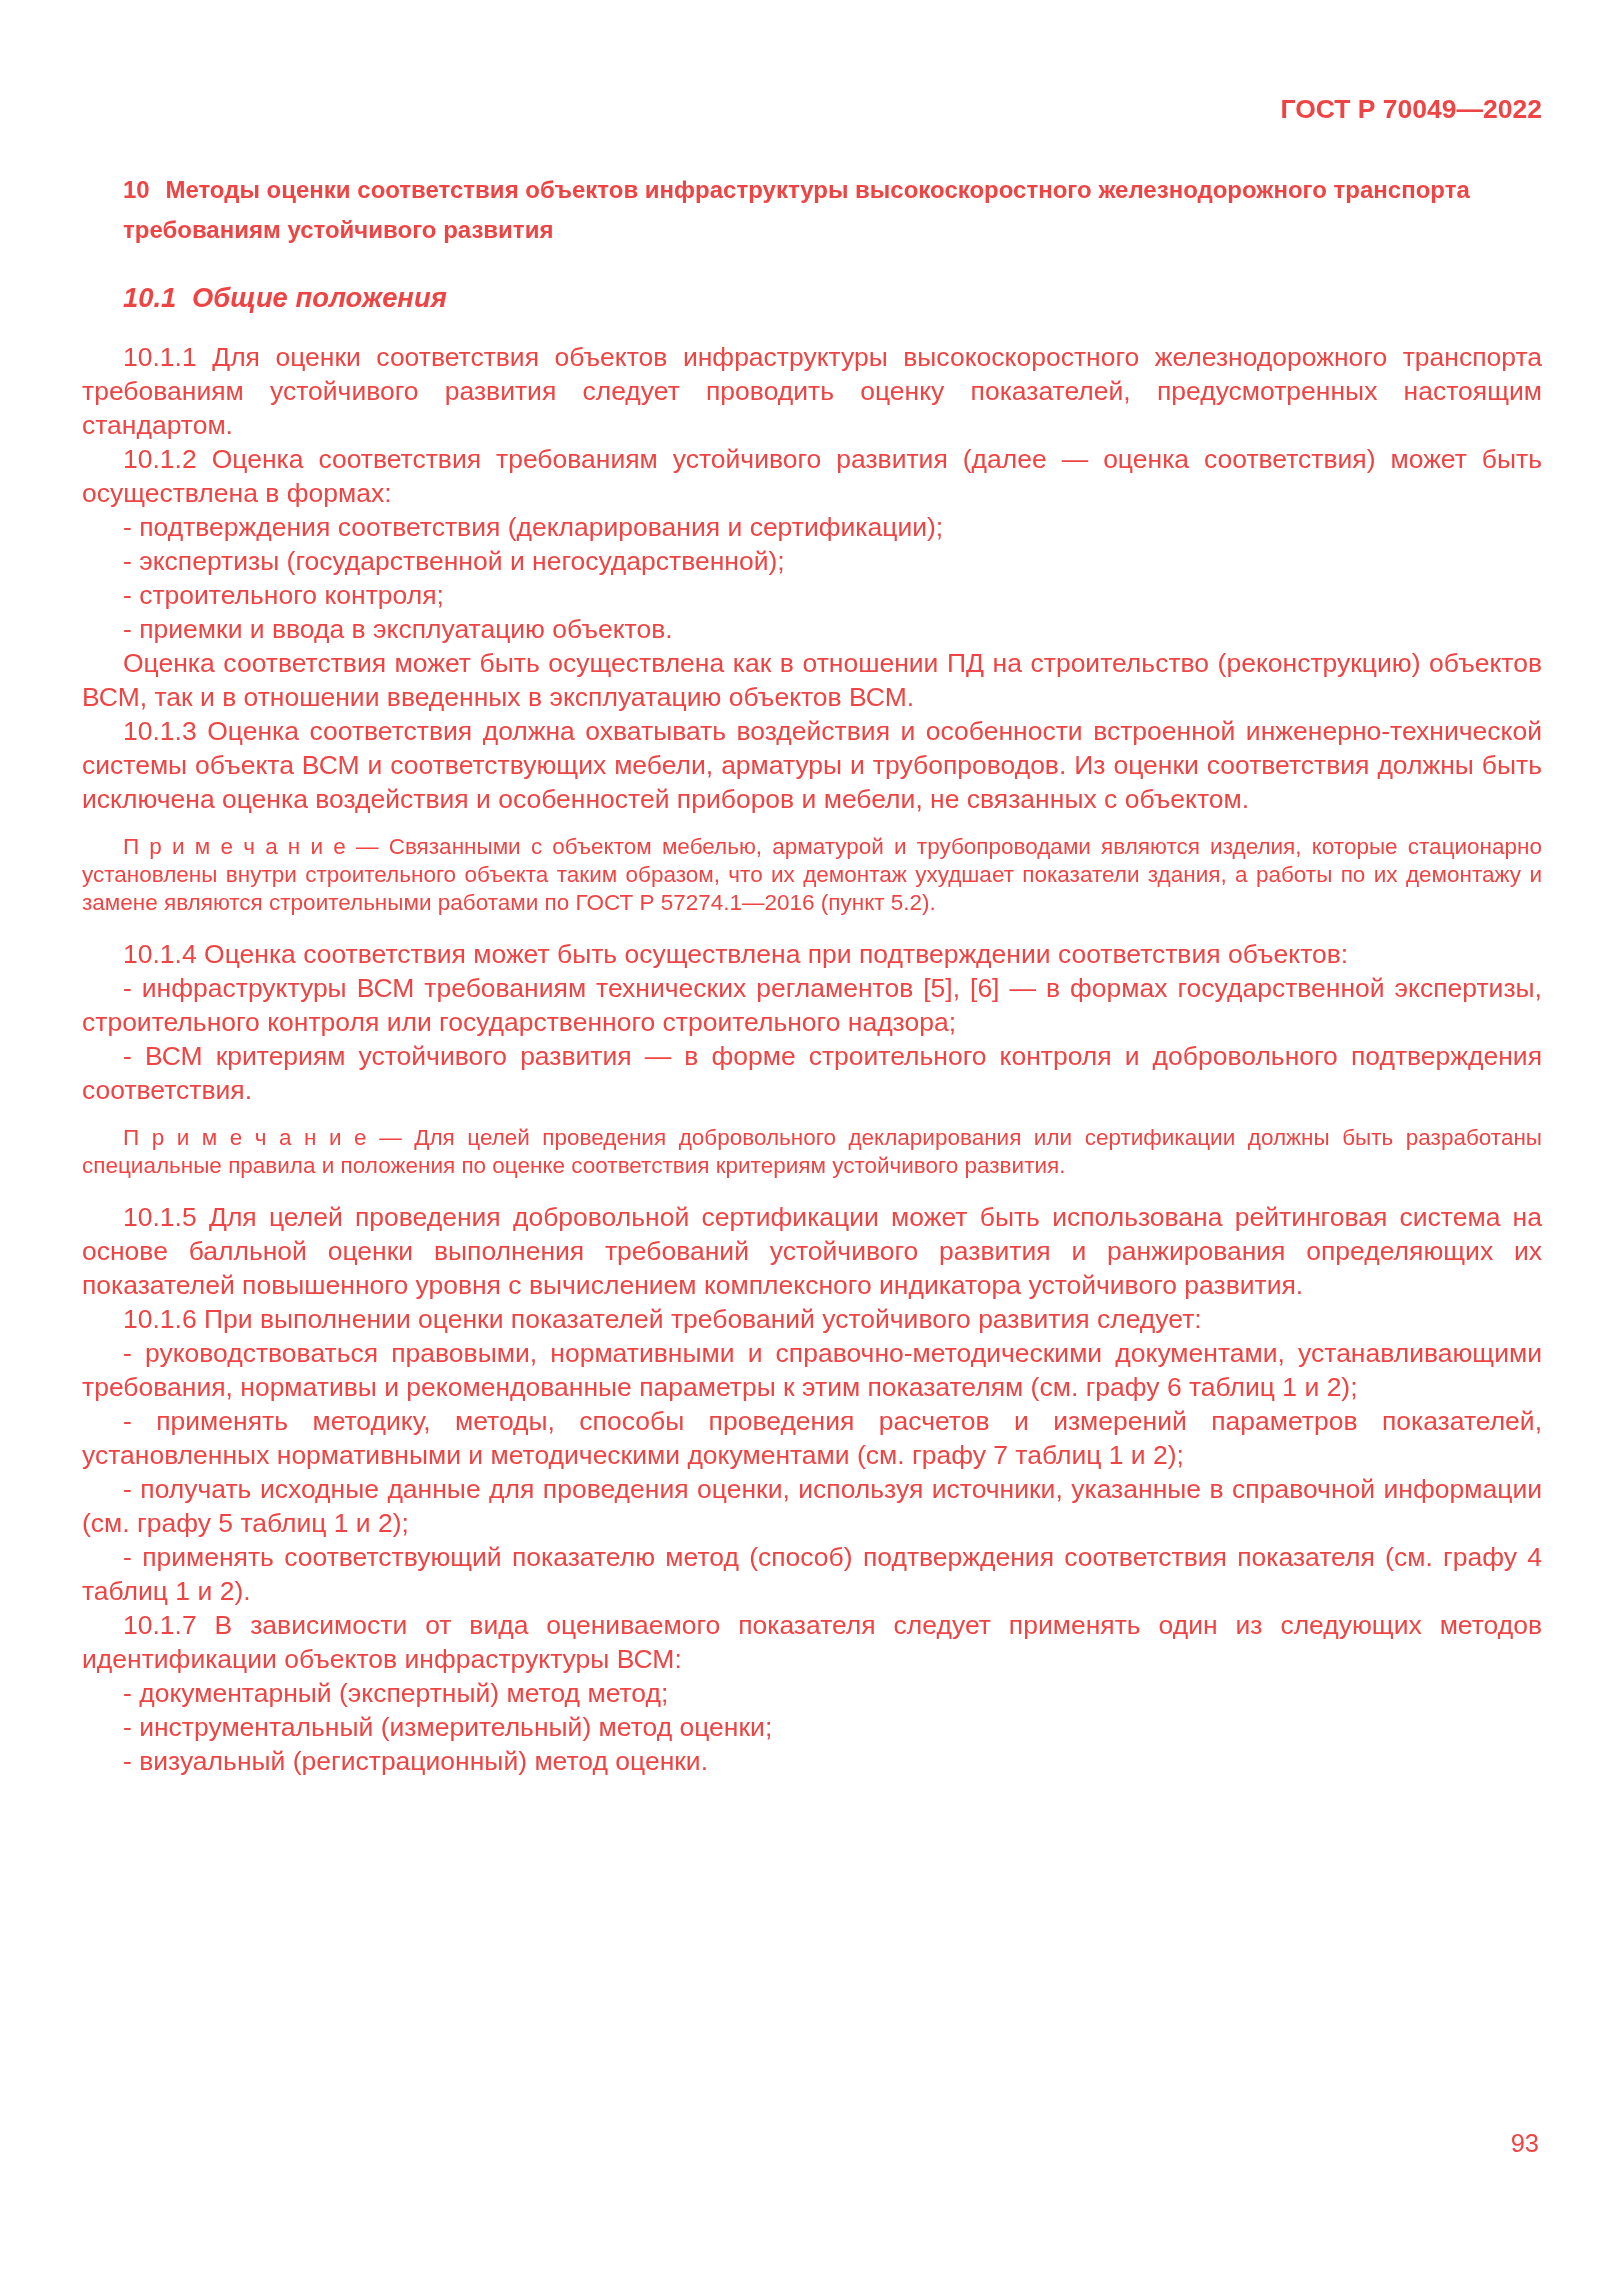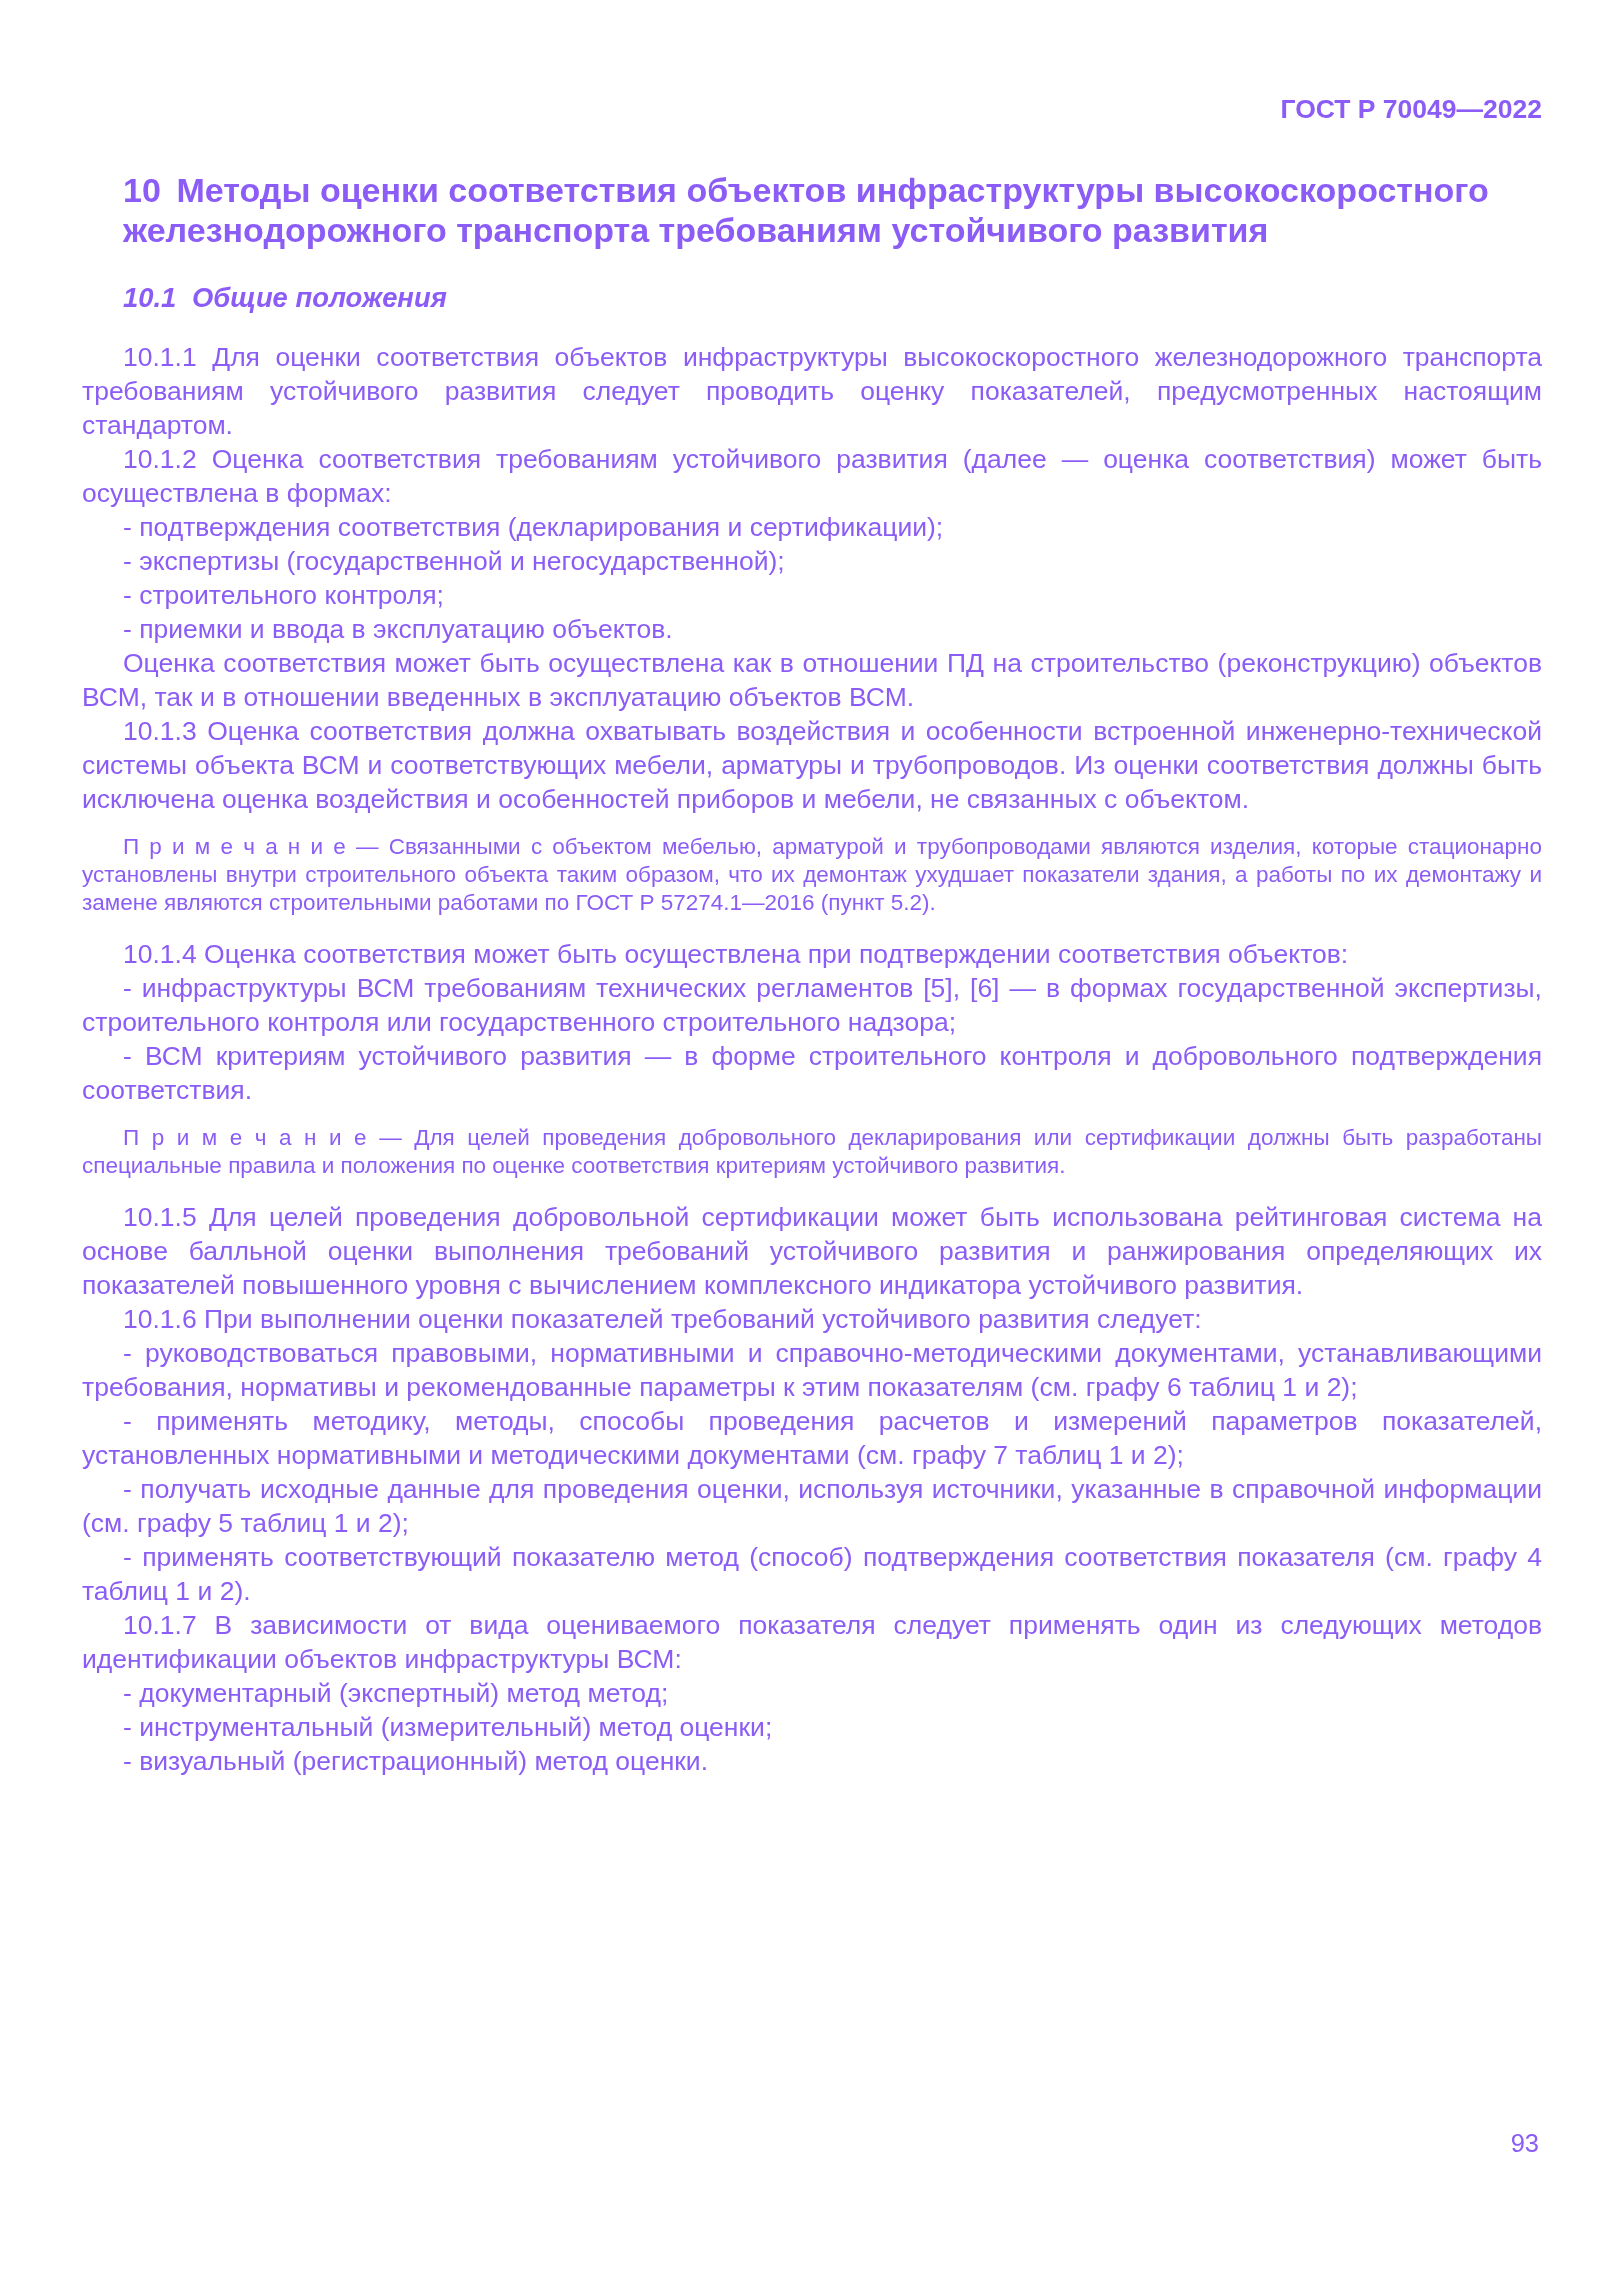--- a/index.html
+++ b/index.html
@@ -3,37 +3,37 @@
 <meta charset="utf-8">
 <style>
   * { box-sizing: border-box; }
   html, body { margin: 0; padding: 0; background: #ffffff; }
   .page {
     width: 1621px;
     height: 2293px;
     background: #ffffff;
     position: relative;
     font-family: "Liberation Sans", sans-serif;
-    color: #8b5cf6;
+    color: #ef4444;
     overflow: hidden;
   }
   .inner {
     position: absolute;
     left: 82px;
     top: 94px;
     width: 1460px;
   }
   .doc-header {
     text-align: right;
     font-weight: 700;
     font-size: 26.5px;
     margin: 0 0 45px 0;
   }
   .section-title {
-    font-size: 34px;
+    font-size: 24px;
     line-height: 40px;
     font-weight: 700;
     margin: 0 0 31px 0;
     padding-left: 41px;
   }
   .h-num { margin-right: 15.7px; }
   .subsection-title {
     font-size: 27.4px;
     line-height: 33px;
     font-weight: 700;

